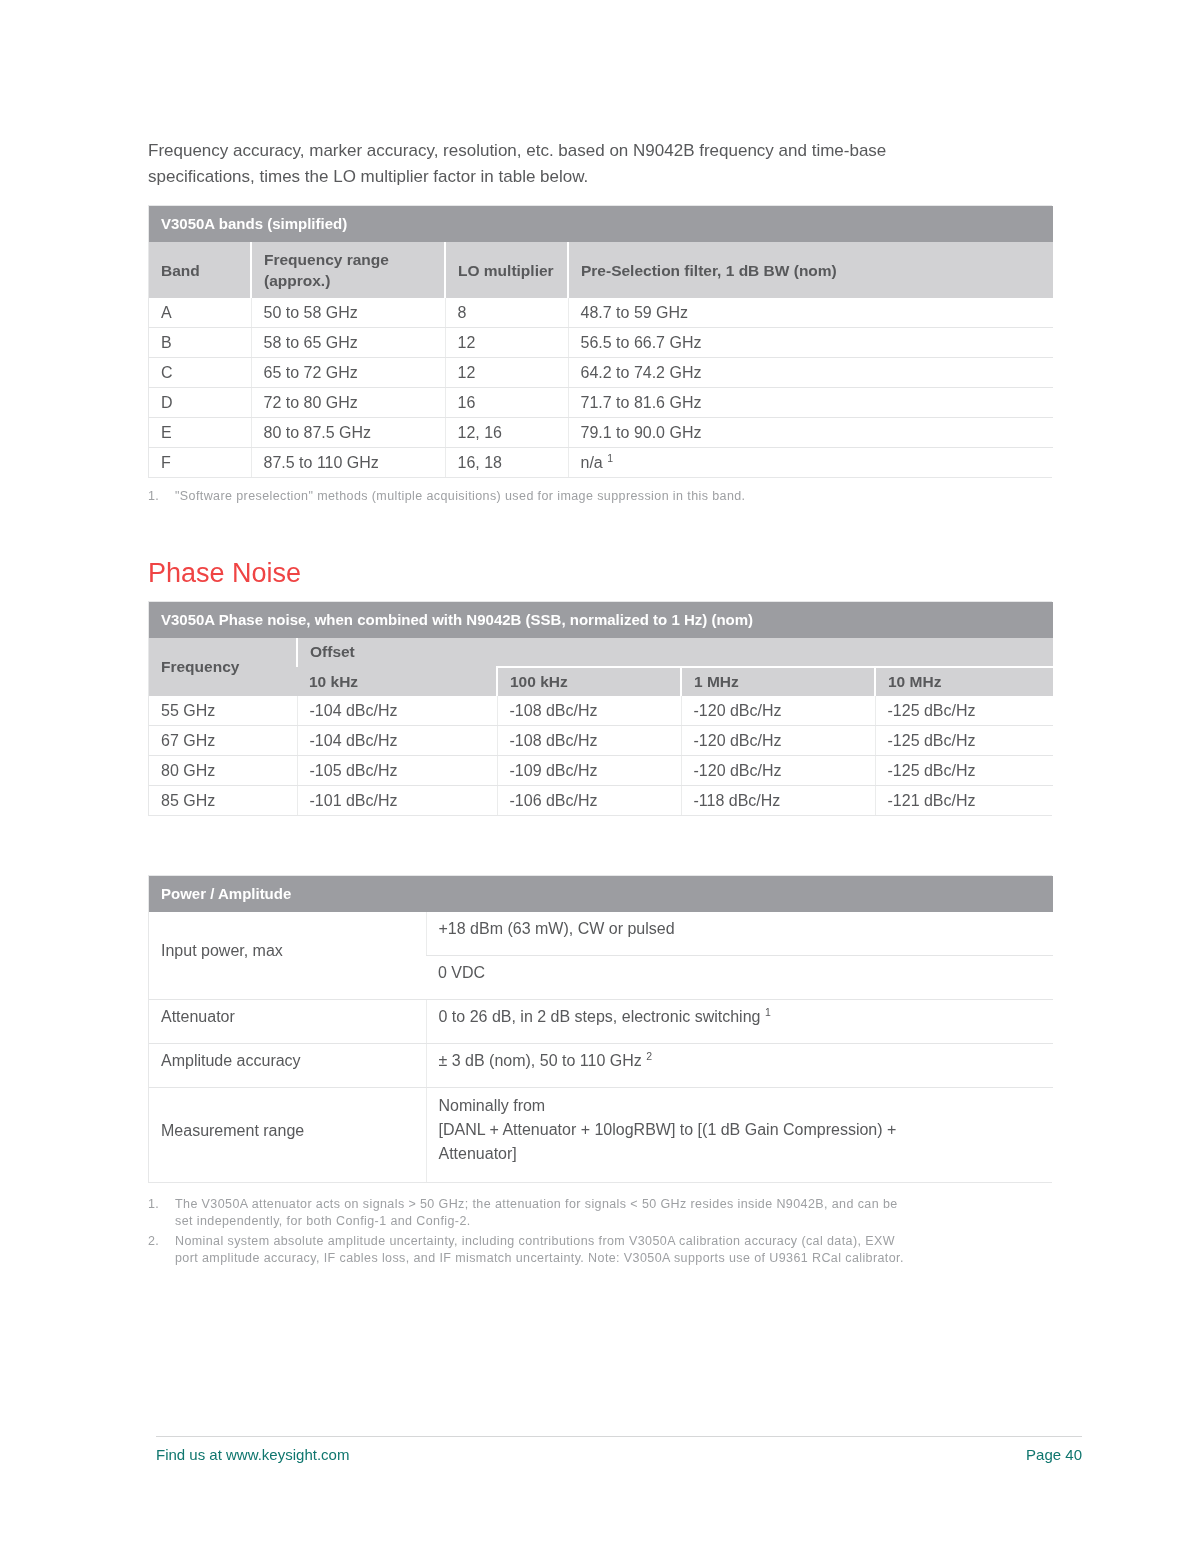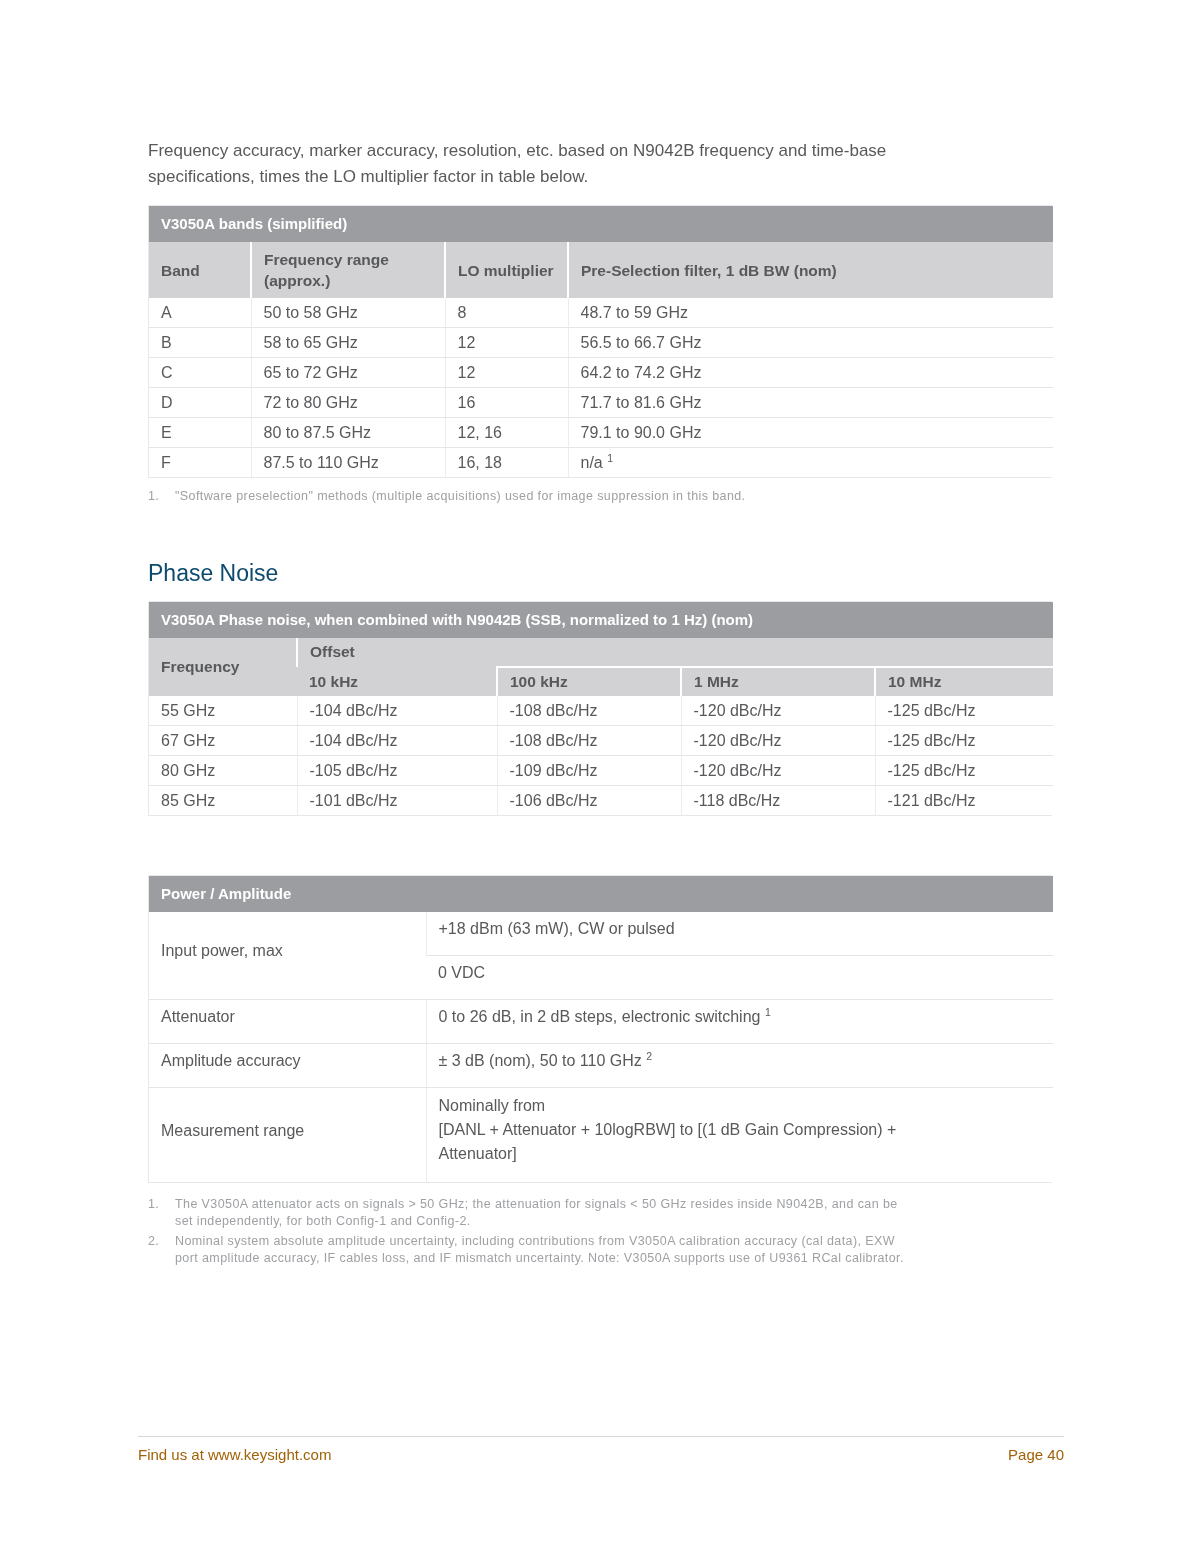--- a/index.html
+++ b/index.html
@@ -90,40 +90,40 @@
     display: flex;
     font-size: 12.5px;
     line-height: 17px;
     color: #9ea0a3;
     letter-spacing: 0.4px;
     margin-bottom: 3px;
   }
   .footnote .fn-num { width: 27px; flex: 0 0 27px; }
   .footnote .fn-text { white-space: pre-line; }
   .section-heading {
-    color: #0c4a6e;
-    font-size: 23px;
+    color: #ef4444;
+    font-size: 27px;
     font-weight: 400;
     line-height: 24px;
     margin-bottom: 16px;
   }
   .gap-to-phase { height: 53px; }
   .gap-to-amp { height: 49px; }
   .footnotes-block { margin-top: 13px; }
   .page-footer {
     position: absolute;
-    left: 138px;
+    left: 156px;
     top: 1436px;
     width: 926px;
     border-top: 1px solid #d6d7d8;
     padding-top: 9px;
     display: flex;
     justify-content: space-between;
     font-size: 15px;
-    color: #a16207;
+    color: #0f766e;
   }
 </style>
 </head>
 <body>
 
 <div class="page">
   <div class="content">
 
     <p class="intro">Frequency accuracy, marker accuracy, resolution, etc. based on N9042B frequency and time-base
 specifications, times the LO multiplier factor in table below.</p>

